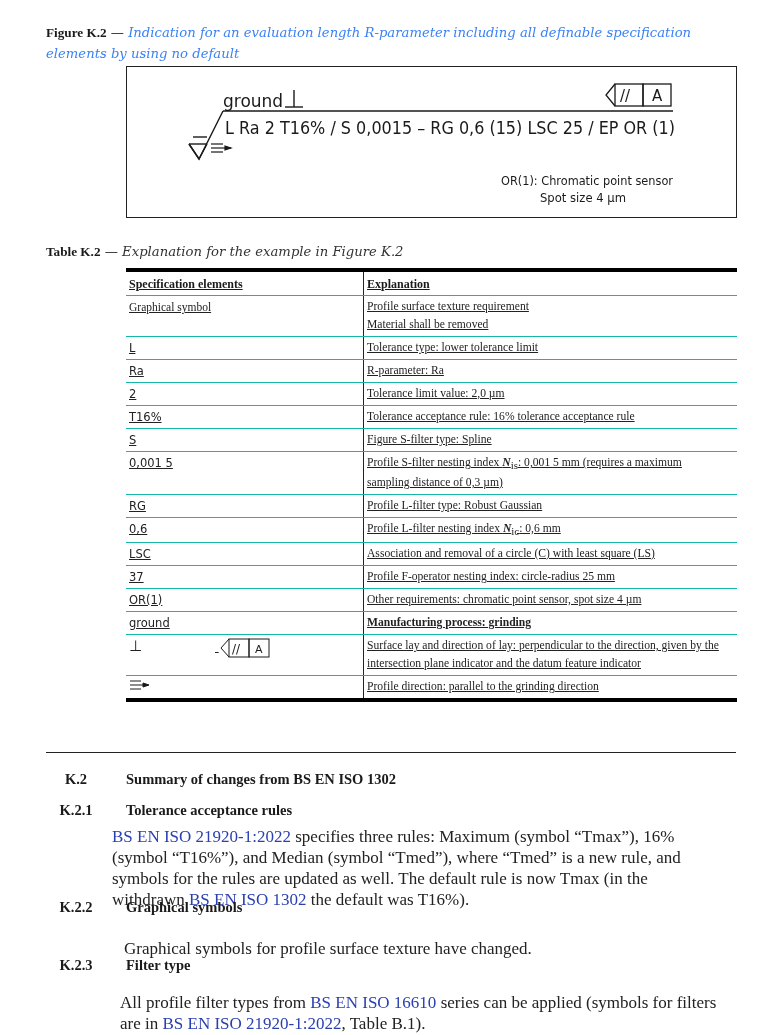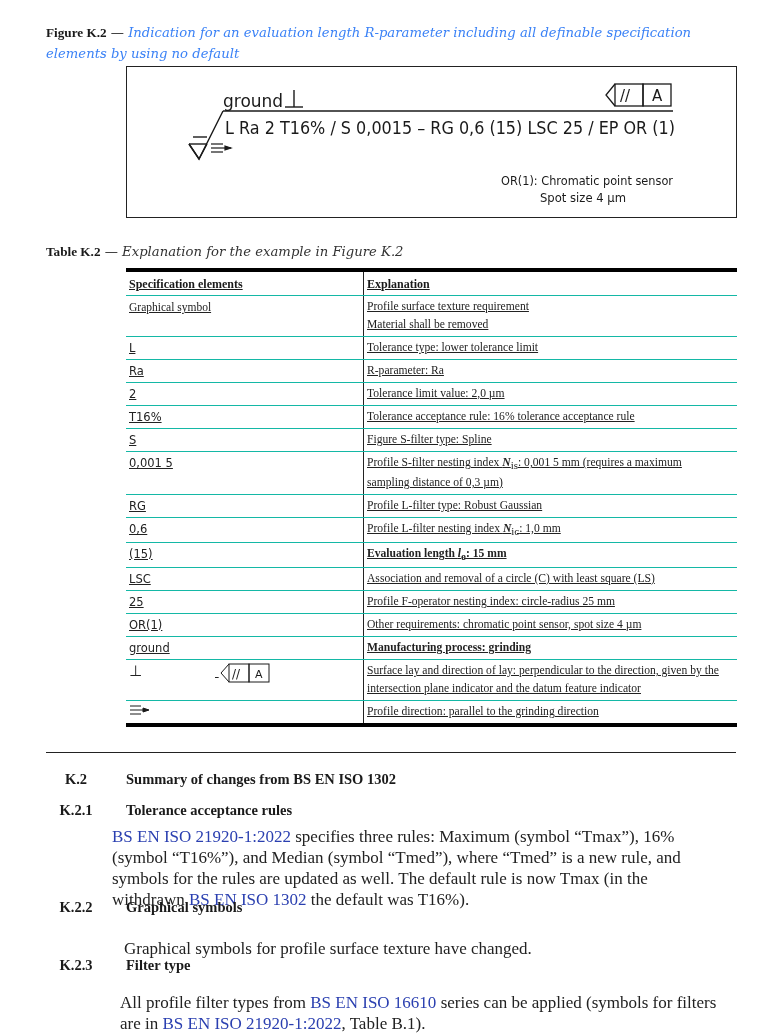--- a/index.html
+++ b/index.html
@@ -134,32 +134,28 @@
     <tr>
       <td class="el">0,001 5</td>
       <td class="exp"><span>Profile S-filter nesting index </span><span class="ital">N</span><span class="sub">is</span><span>: 0,001 5 mm (requires a maximum sampling distance of 0,3 µm)</span></td>
     </tr>
     <tr>
         <td class="el">RG</td>
         <td class="exp">Profile L-filter type: Robust Gaussian</td>
       </tr>
     <tr>
       <td class="el">0,6</td>
-      <td class="exp"><span>Profile L-filter nesting index </span><span class="ital">N</span><span class="sub">ic</span><span>: 1,0 mm</span></td>
-    </tr>
-    <tr>
-      <td class="el">(15)</td>
-      <td class="exp" style="font-weight:bold"><span>Evaluation length </span><span class="ital">l</span><span class="sub">e</span><span>: 15 mm</span></td>
+      <td class="exp"><span>Profile L-filter nesting index </span><span class="ital">N</span><span class="sub">ic</span><span>: 0,6 mm</span></td>
     </tr>
     <tr>
         <td class="el">LSC</td>
         <td class="exp">Association and removal of a circle (C) with least square (LS)</td>
       </tr>
     <tr>
-        <td class="el">25</td>
+        <td class="el">37</td>
         <td class="exp">Profile F-operator nesting index: circle-radius 25 mm</td>
       </tr>
     <tr>
         <td class="el">OR(1)</td>
         <td class="exp">Other requirements: chromatic point sensor, spot size 4 µm</td>
       </tr>
     <tr>
         <td class="el">ground</td>
         <td class="exp" style="font-weight:bold">Manufacturing process: grinding</td>
       </tr>

